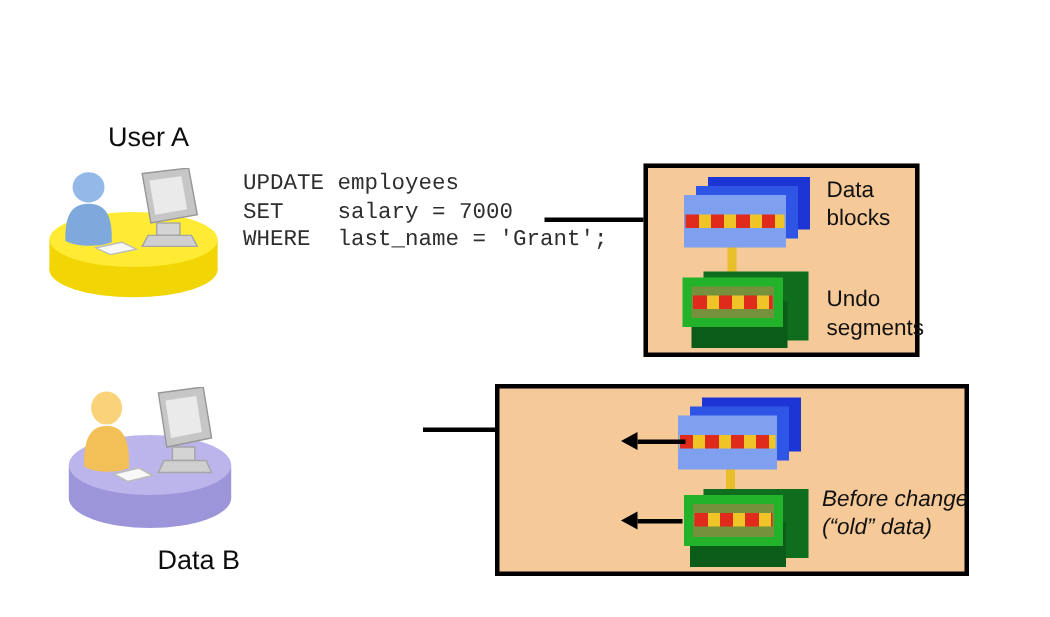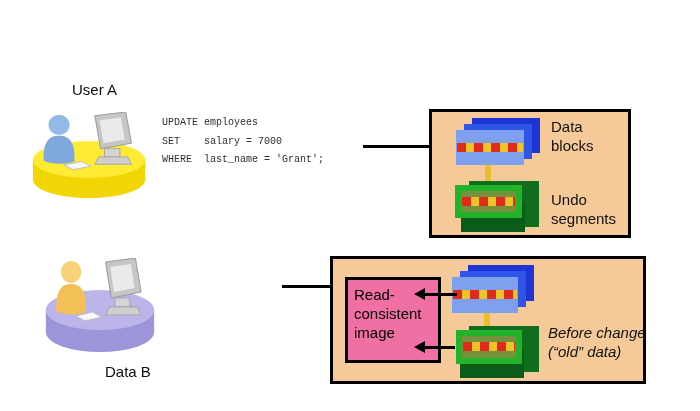--- a/index.html
+++ b/index.html
@@ -7,35 +7,35 @@
   #canvas {
     position:relative; width:700px; height:411px; background:#ffffff;
     font-family:"Liberation Sans", sans-serif; overflow:hidden; color:#000;
   }
   .abs { position:absolute; }
   .prel { white-space:pre-line; }
 
   #title { top:12px; left:0; width:700px; text-align:center;
            font-size:25px; font-weight:bold; color:#000; }
 
-  .user-label { font-size:15px; color:#0d0d0d; }
+  .user-label { font-size:18px; color:#0d0d0d; }
 
   .sql { font-family:"Liberation Mono","DejaVu Sans Mono",monospace;
-         font-size:10px; line-height:18.5px; color:#2e2e2e; }
+         font-size:15px; line-height:18.5px; color:#2e2e2e; }
 
   
   .hline { height:2.5px; background:#000; }
   .head-r { width:0; height:0; border-top:6px solid transparent;
             border-bottom:6px solid transparent; border-left:11px solid #000; }
   .head-l { width:0; height:0; border-top:6px solid transparent;
             border-bottom:6px solid transparent; border-right:11px solid #000; }
 
   
   .tanbox { background:#F5C998; border:3px solid #000; }
-  #topbox    { left:429px; top:109px; width:202px; height:129px; }
+  #topbox    { left:429px; top:109px; width:184px; height:129px; }
   #bottombox { left:330px; top:256px; width:316px; height:128px; }
 
   .boxlabel { font-size:15px; line-height:19px; color:#111; }
   .red-text { color:#EC1C24; }
 
   
   .stripe { position:absolute; left:1px; right:1px; height:9px;
             background:repeating-linear-gradient(90deg,#E02A1C 0 9px,#EFC426 9px 17px); }
   .blue-l3   { background:#1E35D6; }
   .blue-l2   { background:#2F55E6; }
@@ -127,23 +127,20 @@
       <rect class="mon-neck" x="76" y="40" width="16" height="9"></rect>
       <path class="mon-base" d="M70,49 h30 l4,8 h-38 z"></path>
     </g>
   </svg>
   <div class="abs user-label" style="left:105px;top:363px">Data B</div>
 
   <div class="abs hline" style="left:282px;top:285px;width:52px"></div>
   <div class="abs head-r" style="left:333px;top:280px"></div>
 
   <div id="bottombox" class="abs tanbox">
-    <div id="pinkbox" class="abs prel">Read-
-consistent
-image</div>
 
     <div class="abs connector" style="left:151px;top:50px;width:6px;height:26px"></div>
 
     <div class="abs blue-l3" style="left:135px;top:6px;width:66px;height:36px"></div>
     <div class="abs blue-l2" style="left:127px;top:12px;width:66px;height:36px"></div>
     <div class="abs blue-front" style="left:119px;top:18px;width:66px;height:36px">
       <div class="stripe" style="top:13px"></div>
     </div>
 
     <div class="abs green-b2" style="left:136px;top:67px;width:70px;height:46px"></div>

